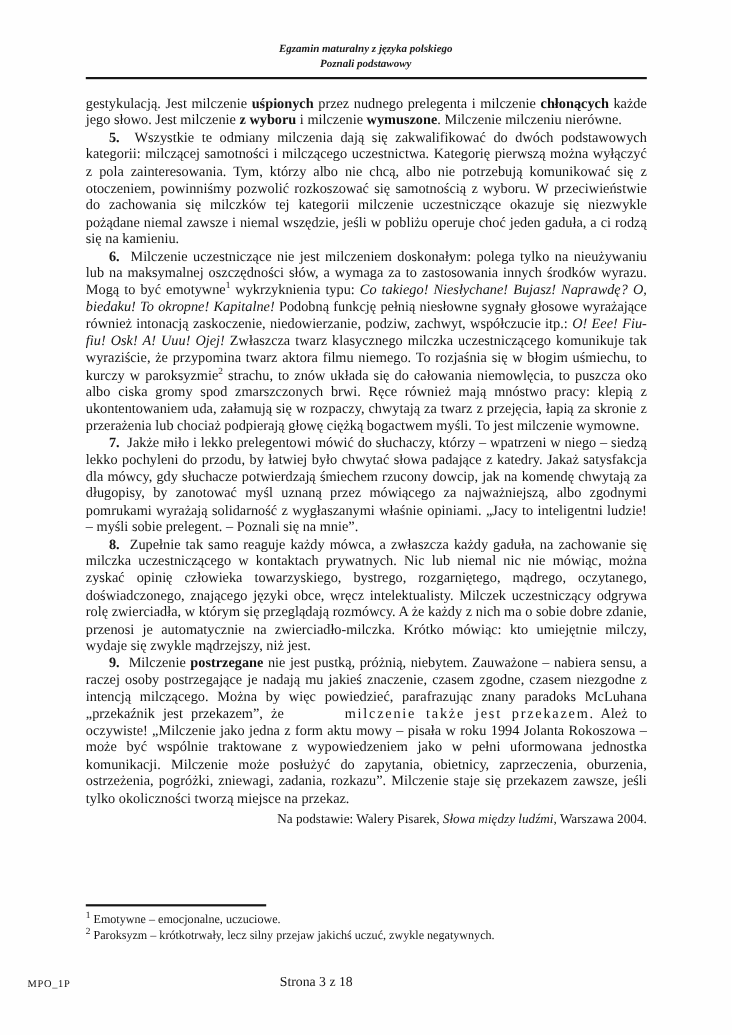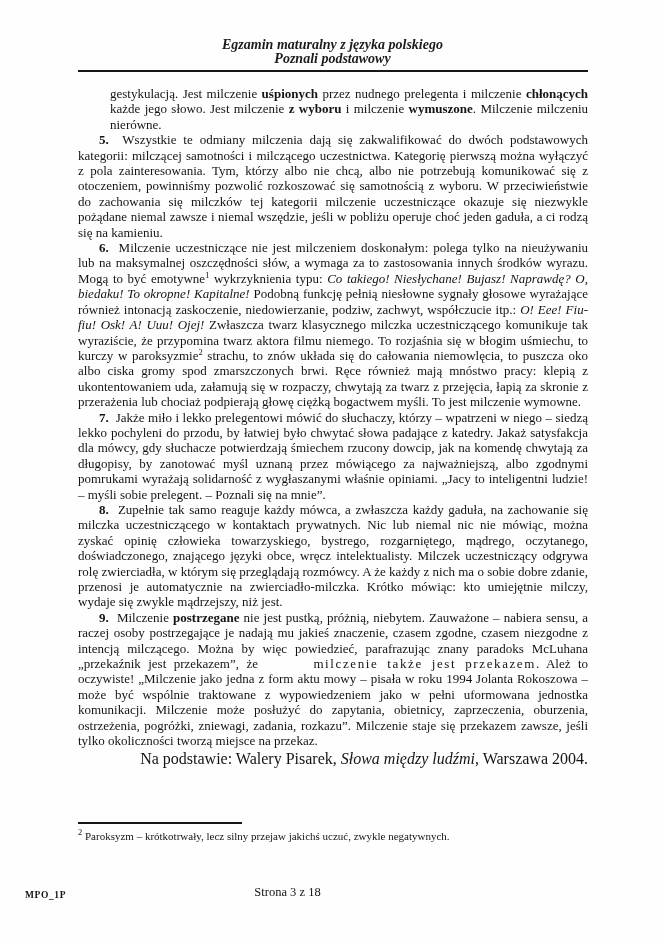--- a/index.html
+++ b/index.html
@@ -14,55 +14,54 @@
     background: #fefefe;
     color: #141414;
     font-family: "Liberation Serif", "DejaVu Serif", serif;
     overflow: hidden;
   }
   .header {
     margin-top: 38px;
     text-align: center;
     font-style: italic;
     font-weight: bold;
-    font-size: 14px;
+    font-size: 10px;
     line-height: 14px;
     color: #1b1b1b;
   }
   .header-rule {
     margin: 4px 77px 0 78px;
     border-top: 2px solid #161616;
     height: 0;
   }
   .body-text {
     margin: 14px 77px 0 78px;
     text-align: justify;
     font-size: 13px;
     line-height: 15.4px;
   }
   .para {
     margin: 0;
     text-indent: 21px;
   }
   .para.no-indent {
     text-indent: 0;
-    margin-left: 32px;
   }
   .run-b { font-weight: bold; }
   .run-i { font-style: italic; }
   .run-sp { letter-spacing: 1.6px; margin-left: 48px; }
   sup {
     font-size: 8.5px;
     line-height: 0;
     vertical-align: super;
   }
   .source {
     margin: 4px 77px 0 78px;
     text-align: right;
-    font-size: 16px;
+    font-size: 12px;
     line-height: 14px;
   }
   .footnotes {
     position: absolute;
     left: 78px;
     top: 822px;
     width: 510px;
     font-size: 11px;
     line-height: 14.5px;
   }
@@ -70,21 +69,21 @@
     width: 164px;
     border-top: 2px solid #161616;
     height: 0;
     margin-bottom: 5px;
   }
   .footnote { margin: 0; }
   .footer-code {
     position: absolute;
     left: 25px;
     top: 890px;
-    font-weight: bold;
+    font-weight: normal;
     font-size: 9.5px;
     letter-spacing: 0.6px;
   }
   .footer-page {
     position: absolute;
     left: 0;
     top: 885px;
     width: 575px;
     text-align: center;
     font-size: 12.5px;
@@ -108,19 +107,20 @@
     <p class="para"><span class="run-b">6.</span><span>&nbsp; Milczenie uczestniczące nie jest milczeniem doskonałym: polega tylko na nieużywaniu lub na maksymalnej oszczędności słów, a wymaga za to zastosowania innych środków wyrazu. Mogą to być emotywne</span><sup>1</sup><span> wykrzyknienia typu: </span><span class="run-i">Co takiego! Niesłychane! Bujasz! Naprawdę? O, biedaku! To okropne! Kapitalne!</span><span> Podobną funkcję pełnią niesłowne sygnały głosowe wyrażające również intonacją zaskoczenie, niedowierzanie, podziw, zachwyt, współczucie itp.: </span><span class="run-i">O! Eee! Fiu-fiu! Osk! A! Uuu! Ojej!</span><span> Zwłaszcza twarz klasycznego milczka uczestniczącego komunikuje tak wyraziście, że przypomina twarz aktora filmu niemego. To rozjaśnia się w błogim uśmiechu, to kurczy w paroksyzmie</span><sup>2</sup><span> strachu, to znów układa się do całowania niemowlęcia, to puszcza oko albo ciska gromy spod zmarszczonych brwi. Ręce również mają mnóstwo pracy: klepią z ukontentowaniem uda, załamują się w rozpaczy, chwytają za twarz z przejęcia, łapią za skronie z przerażenia lub chociaż podpierają głowę ciężką bogactwem myśli. To jest milczenie wymowne.</span></p>
     <p class="para"><span class="run-b">7.</span><span>&nbsp; Jakże miło i lekko prelegentowi mówić do słuchaczy, którzy – wpatrzeni w niego – siedzą lekko pochyleni do przodu, by łatwiej było chwytać słowa padające z katedry. Jakaż satysfakcja dla mówcy, gdy słuchacze potwierdzają śmiechem rzucony dowcip, jak na komendę chwytają za długopisy, by zanotować myśl uznaną przez mówiącego za najważniejszą, albo zgodnymi pomrukami wyrażają solidarność z wygłaszanymi właśnie opiniami. „Jacy to inteligentni ludzie! – myśli sobie prelegent. – Poznali się na mnie”.</span></p>
     <p class="para"><span class="run-b">8.</span><span>&nbsp; Zupełnie tak samo reaguje każdy mówca, a zwłaszcza każdy gaduła, na zachowanie się milczka uczestniczącego w kontaktach prywatnych. Nic lub niemal nic nie mówiąc, można zyskać opinię człowieka towarzyskiego, bystrego, rozgarniętego, mądrego, oczytanego, doświadczonego, znającego języki obce, wręcz intelektualisty. Milczek uczestniczący odgrywa rolę zwierciadła, w którym się przeglądają rozmówcy. A że każdy z nich ma o sobie dobre zdanie, przenosi je automatycznie na zwierciadło-milczka. Krótko mówiąc: kto umiejętnie milczy, wydaje się zwykle mądrzejszy, niż jest.</span></p>
     <p class="para"><span class="run-b">9.</span><span>&nbsp; Milczenie </span><span class="run-b">postrzegane</span><span> nie jest pustką, próżnią, niebytem. Zauważone – nabiera sensu, a raczej osoby postrzegające je nadają mu jakieś znaczenie, czasem zgodne, czasem niezgodne z intencją milczącego. Można by więc powiedzieć, parafrazując znany paradoks McLuhana „przekaźnik jest przekazem”, że </span><span class="run-sp">milczenie także jest przekazem</span><span>. Ależ to oczywiste! „Milczenie jako jedna z form aktu mowy – pisała w roku 1994 Jolanta Rokoszowa – może być wspólnie traktowane z wypowiedzeniem jako w pełni uformowana jednostka komunikacji. Milczenie może posłużyć do zapytania, obietnicy, zaprzeczenia, oburzenia, ostrzeżenia, pogróżki, zniewagi, zadania, rozkazu”. Milczenie staje się przekazem zawsze, jeśli tylko okoliczności tworzą miejsce na przekaz.</span></p>
   </div>
 
   <p class="source"><span>Na podstawie: Walery Pisarek, </span><span class="run-i">Słowa między ludźmi</span><span>, Warszawa 2004.</span></p>
 
   <div class="footnotes">
     <div class="footnote-rule"></div>
+    <p class="footnote"><sup>1</sup><span><span> Emotywne – emocjonalne, uczuciowe.</span></span></p>
     <p class="footnote"><sup>2</sup><span><span> Paroksyzm – krótkotrwały, lecz silny przejaw jakichś uczuć, zwykle negatywnych.</span></span></p>
   </div>
 
   <div class="footer-code">MPO_1P</div>
   <div class="footer-page">Strona 3 z 18</div>
 
 </div>
 
 </body></html>

